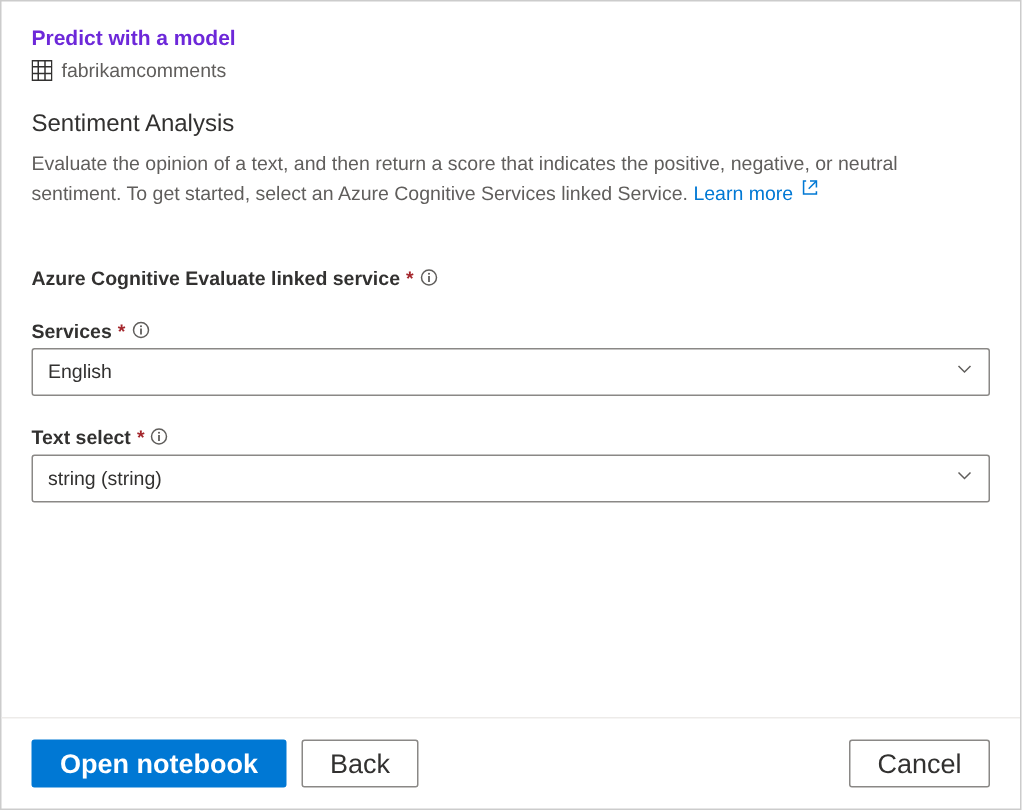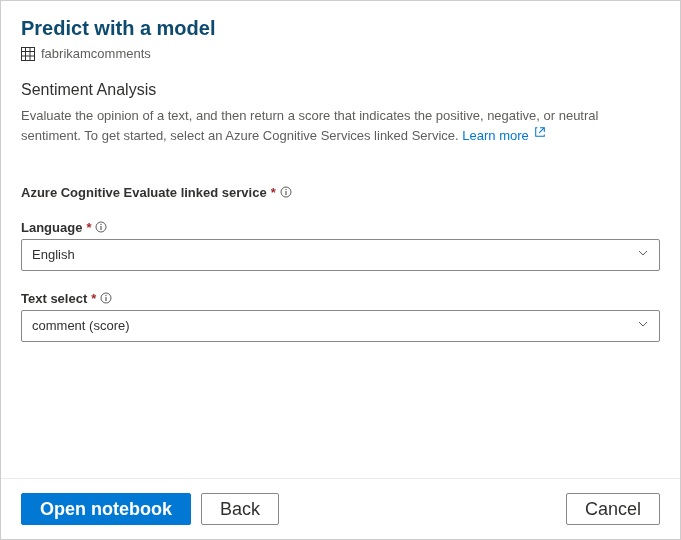--- a/index.html
+++ b/index.html
@@ -15,23 +15,23 @@
       border: 1px solid #ccc;
       display: flex;
       flex-direction: column;
     }
     .content {
       flex: 1;
       padding: 16px 20px;
       overflow: auto;
     }
     .title {
-      font-size: 20px;
+      font-size: 14px;
       font-weight: 600;
-      color: #0c4a6e;
+      color: #6d28d9;
       margin-bottom: 6px;
     }
     .subtitle-row {
       display: flex;
       align-items: center;
       gap: 6px;
       margin-bottom: 20px;
     }
     .table-icon {
       width: 14px;
@@ -174,21 +174,21 @@
             <circle cx="6" cy="6" r="5" fill="none" stroke="#605e5c" stroke-width="1"></circle>
             <circle cx="6" cy="3.5" r="0.7" fill="#605e5c"></circle>
             <rect x="5.4" y="5" width="1.2" height="4" fill="#605e5c"></rect>
           </svg>
       </span>
     </div>
   </div>
 
   <div class="field-group">
     <div class="field-label">
-      <span>Language</span>
+      <span>Services</span>
       <span class="required">*</span>
       <span class="info-icon">
         <svg width="12" height="12" viewBox="0 0 12 12">
             <circle cx="6" cy="6" r="5" fill="none" stroke="#605e5c" stroke-width="1"></circle>
             <circle cx="6" cy="3.5" r="0.7" fill="#605e5c"></circle>
             <rect x="5.4" y="5" width="1.2" height="4" fill="#605e5c"></rect>
           </svg>
       </span>
     </div>
     <div class="select-box">
@@ -207,21 +207,21 @@
       <span class="required">*</span>
       <span class="info-icon">
         <svg width="12" height="12" viewBox="0 0 12 12">
             <circle cx="6" cy="6" r="5" fill="none" stroke="#605e5c" stroke-width="1"></circle>
             <circle cx="6" cy="3.5" r="0.7" fill="#605e5c"></circle>
             <rect x="5.4" y="5" width="1.2" height="4" fill="#605e5c"></rect>
           </svg>
       </span>
     </div>
     <div class="select-box">
-      <span>comment (score)</span>
+      <span>string (string)</span>
       <span class="chevron">
         <svg width="12" height="12" viewBox="0 0 12 12">
             <path d="M2 4 L6 8 L10 4" fill="none" stroke="#605e5c" stroke-width="1"></path>
           </svg>
       </span>
     </div>
   </div>
 </div>
 
 <div class="footer">

